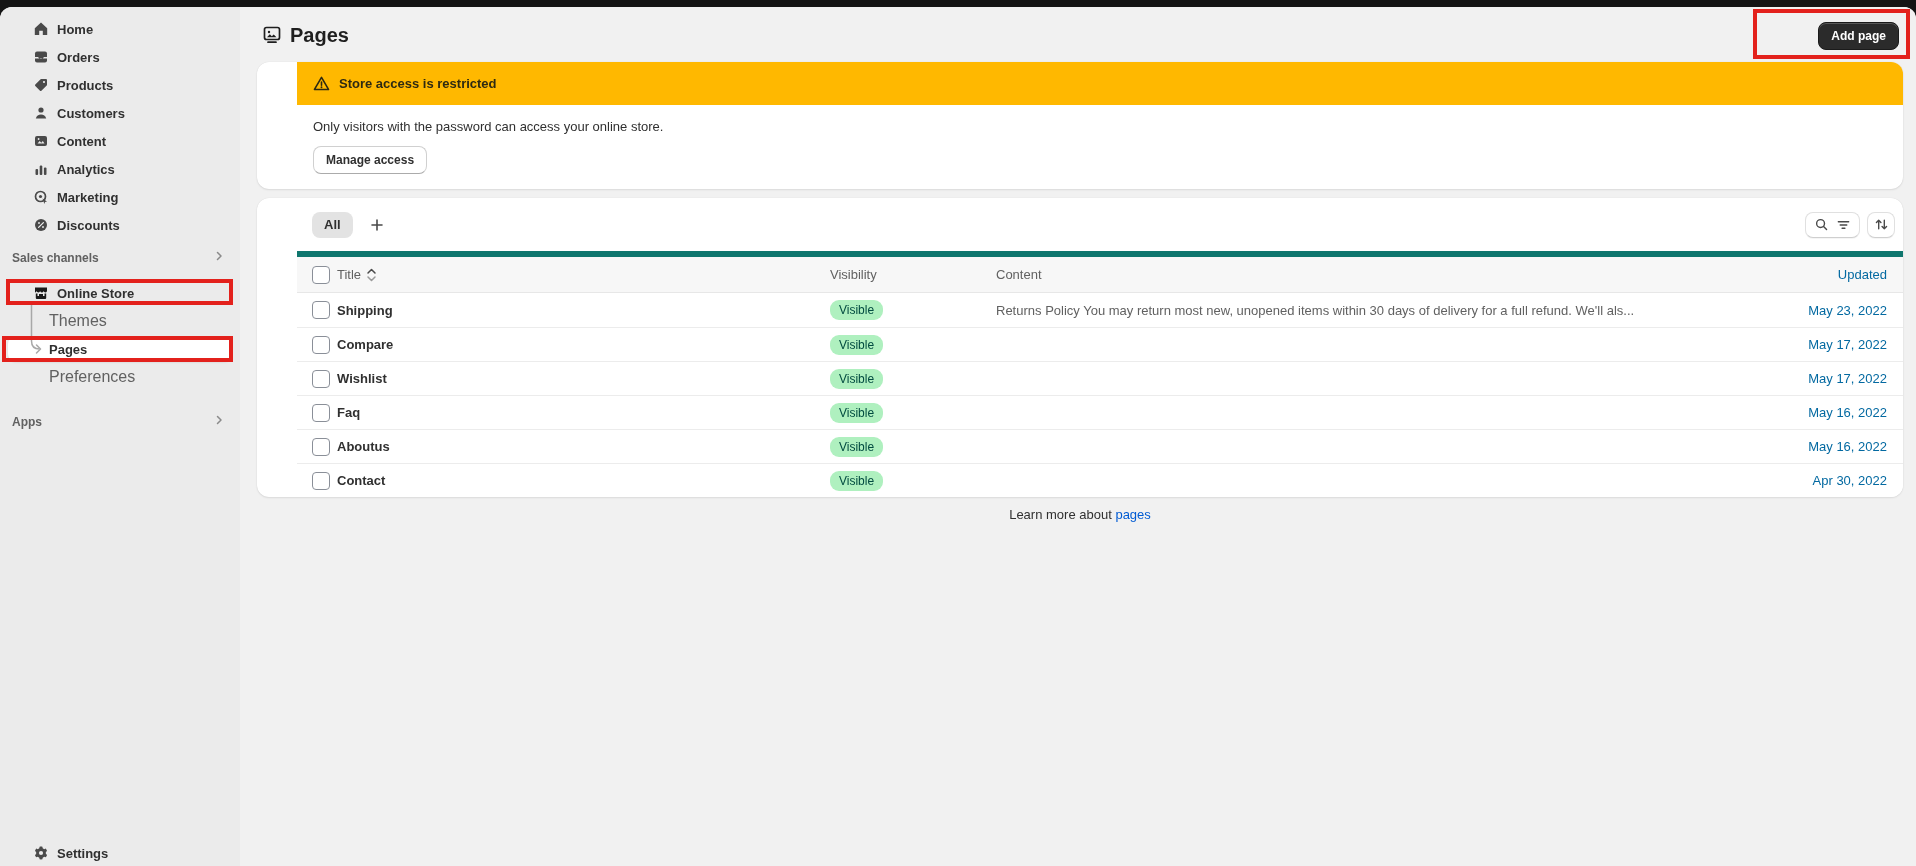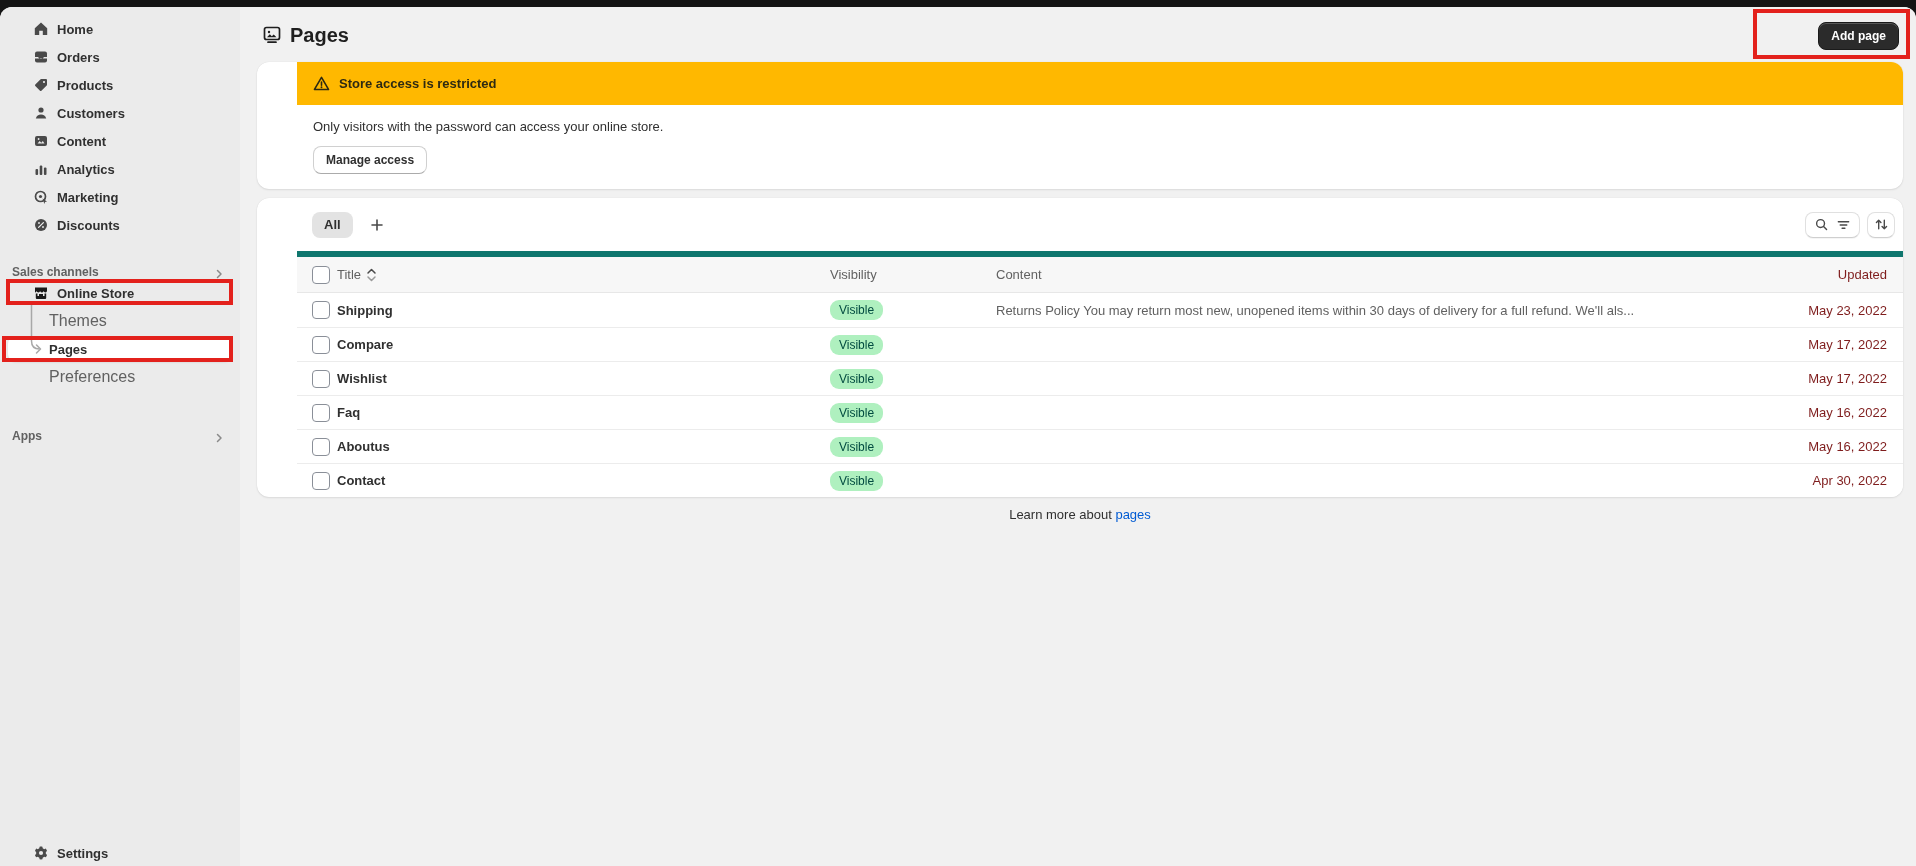--- a/index.html
+++ b/index.html
@@ -22,21 +22,21 @@
   .sidebar {
     width:240px; flex:none; background:#ebebeb; position:relative;
   }
   .nav { padding-top:8px; }
   .side-item {
     display:flex; align-items:center; height:28px; padding-left:33px; gap:8px;
     font-size:13px; font-weight:600; color:#303030; cursor:pointer;
   }
   .side-item svg { width:16px; height:16px; flex:none; }
   .section-header {
-    display:flex; align-items:flex-end; justify-content:space-between;
+    display:flex; align-items:flex-start; justify-content:space-between;
     height:28px; padding:0 16px 0 12px;
     font-size:12px; font-weight:600; color:#616161; cursor:pointer;
   }
   .section-sales { margin-top:12px; }
   .section-apps { margin-top:24px;gap:36px; }
   .sub-item {
     height:28px; display:flex; align-items:center; padding-left:49px;
     font-size:16px; font-weight:500; color:#616161; cursor:pointer;
   }
   .pill-row { height:28px; position:relative; }
@@ -120,21 +120,21 @@
   .checkbox {
     display:block; width:18px; height:18px; background:#fff;
     border:1.5px solid #8a8f98; border-radius:4px; cursor:pointer;
   }
   .cell-title { font-weight:700; color:#303030; }
   .badge {
     display:inline-block; background:#aff0bf; color:#024b40;
     font-size:12px; font-weight:500; padding:3px 9px; border-radius:9px;
   }
   .cell-content { color:#616161; white-space:nowrap; overflow:hidden; padding-right:20px; }
-  .cell-updated { text-align:right; padding-right:16px; color:#7f1d1d; }
+  .cell-updated { text-align:right; padding-right:16px; color:#0369a1; }
   .learn-more {
     position:absolute; top:500px; left:17px; width:1646px; text-align:center;
     font-size:13px; color:#303030;
   }
   .learn-more a { color:#005bd3; cursor:pointer; }
   
   .annotation {
     position:absolute; border:4px solid #e3211c; z-index:50; pointer-events:none;
   }
   .ann-online-store { left:6px; top:279px; width:227px; height:26px; }

